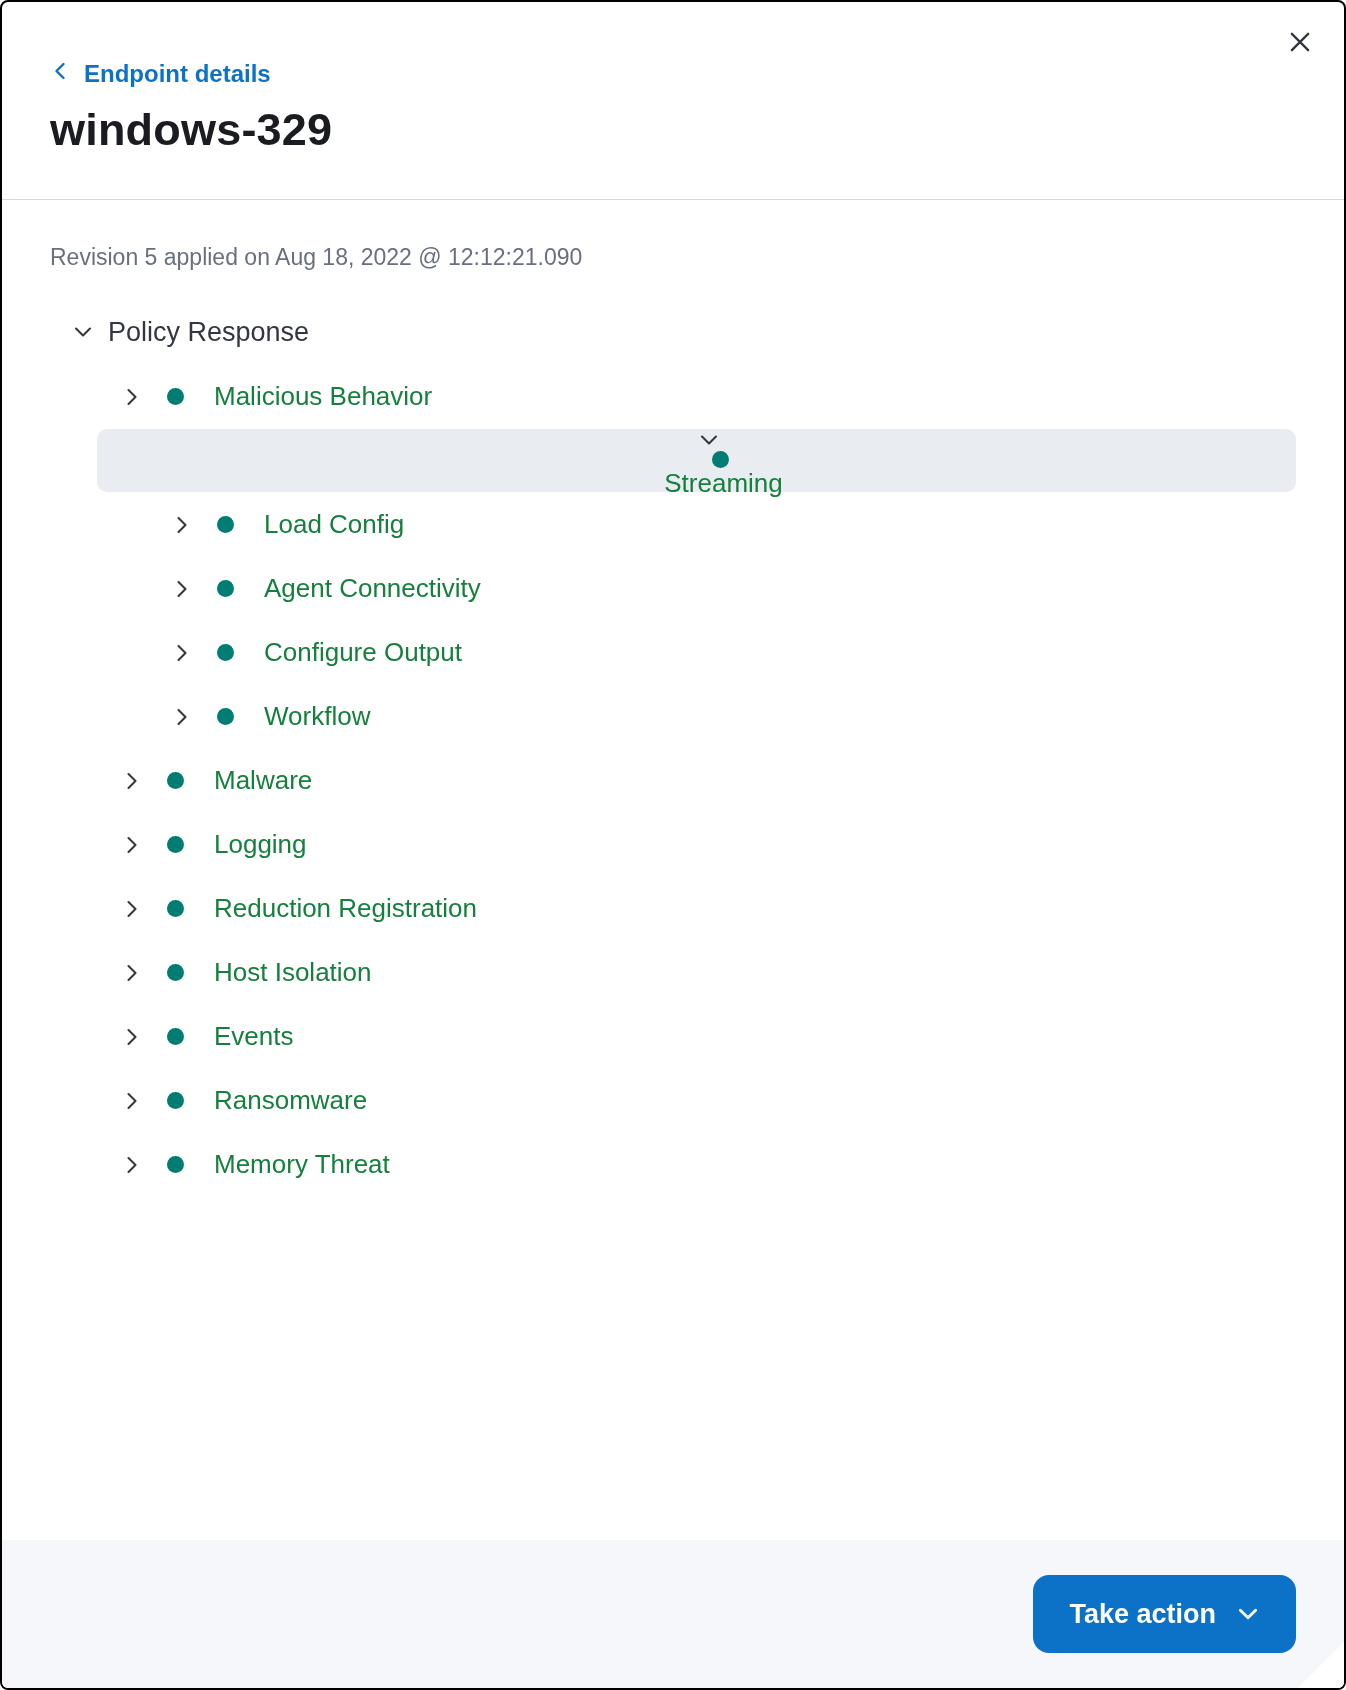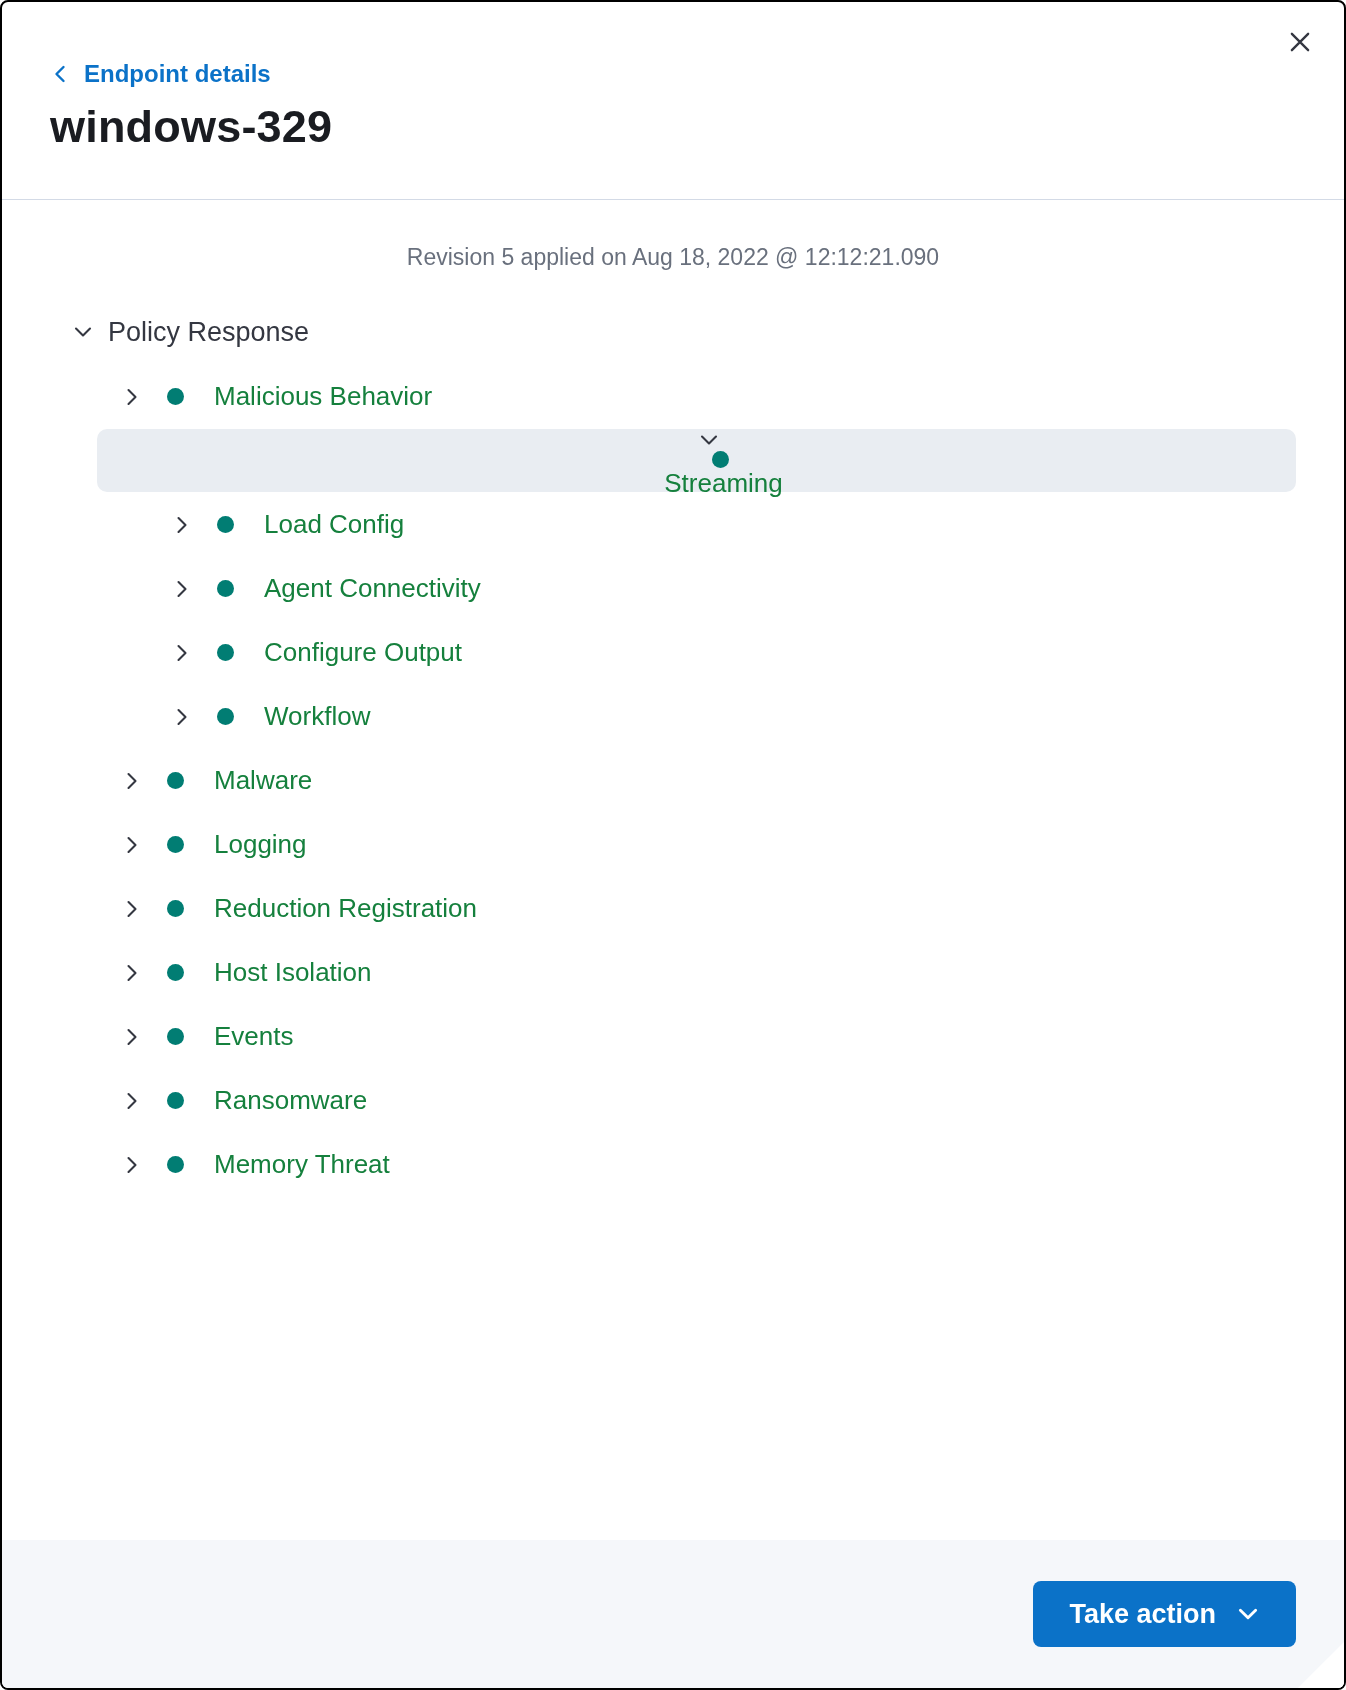--- a/index.html
+++ b/index.html
@@ -23,21 +23,20 @@
   
   .flyout-header {
     position: relative;
     flex: 0 0 auto;
     height: 198px;
     padding: 58px 48px 0 48px;
     border-bottom: 1px solid #D3DAE6;
   }
   .back-link {
     display: inline-flex;
-    align-items: center;
     gap: 12px;
     color: #0b72c8;
     font-size: 24px;
     font-weight: 700;
     text-decoration: none;
     cursor: pointer;
   }
   .back-link svg { display: block; }
   .page-title {
     margin-top: 12px;
@@ -56,21 +55,20 @@
     cursor: pointer;
     border-radius: 6px;
   }
   .close-btn svg { display: block; }
 
   
   .flyout-body {
     flex: 1 1 auto;
     padding: 0 48px;
     overflow: hidden;
-    text-align: center;
   }
   .revision-text {
     margin-top: 44px;
     font-size: 23px;
     color: #69707D;
   }
 
   .tree { margin-top: 0; }
   .tree-root-row {
     display: flex;
@@ -125,25 +123,25 @@
   .flyout-footer {
     flex: 0 0 auto;
     height: 148px;
     background: #F5F7FA;
     display: flex;
     align-items: center;
     justify-content: flex-end;
     padding-right: 48px;
   }
   .take-action-btn {
-    height: 66px;
+    height: 78px;
     min-width: 250px;
     padding: 0 36px;
     border: 0;
-    border-radius: 8px;
+    border-radius: 16px;
     background: #0b72c8;
     color: #ffffff;
     font-family: inherit;
     font-size: 27px;
     font-weight: 700;
     display: inline-flex;
     align-items: center;
     justify-content: center;
     gap: 20px;
     cursor: pointer;

